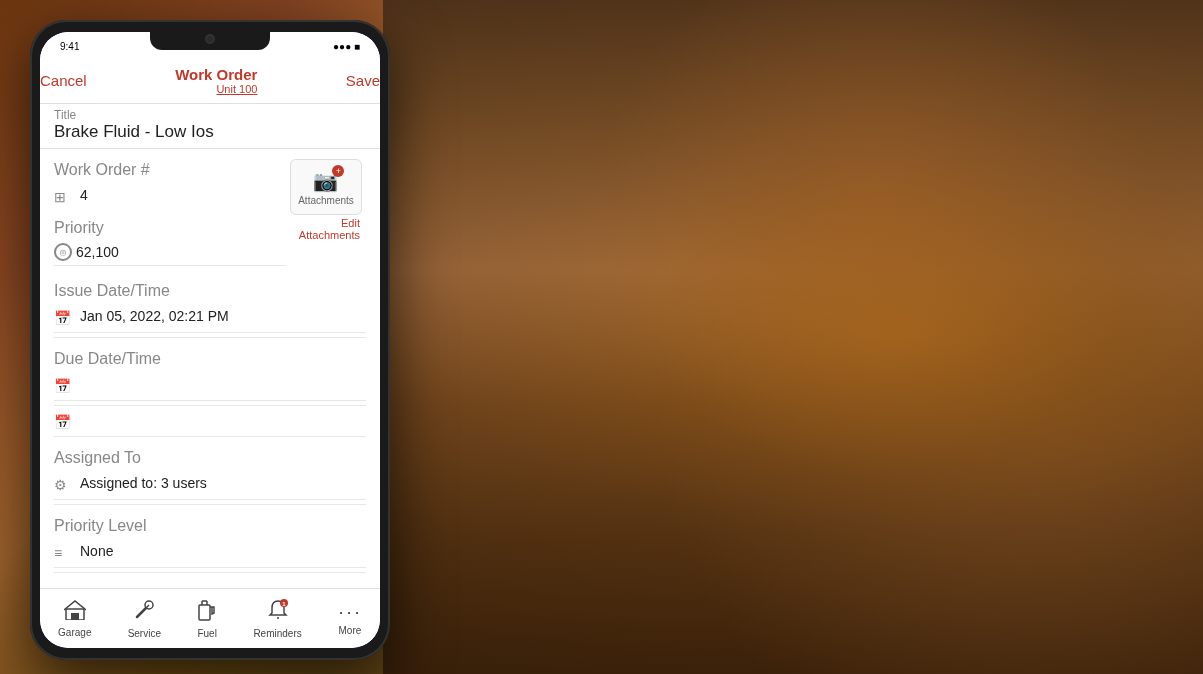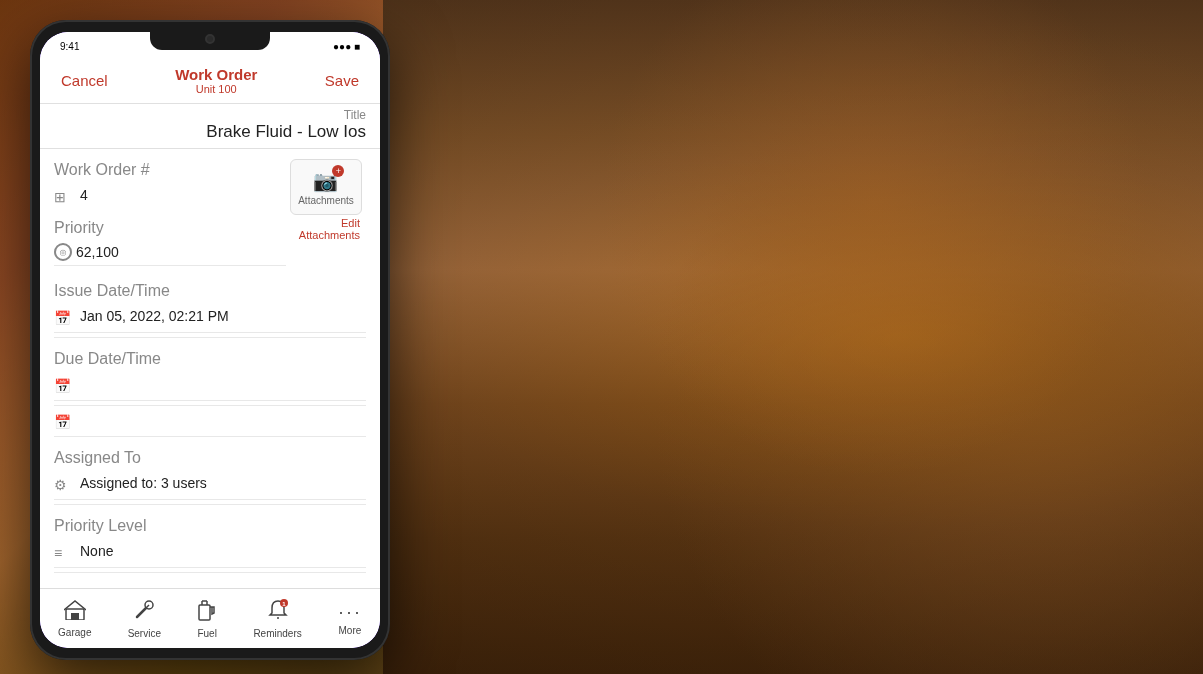--- a/index.html
+++ b/index.html
@@ -118,21 +118,21 @@
       justify-content: space-between;
       padding: 0 20px;
       font-size: 10px;
       flex-shrink: 0;
     }
 
     
     .app-header {
       background: #fff;
       border-bottom: 1px solid #e0e0e0;
-      padding: 6px 21px 8px;
+      padding: 6px 0 8px;
       flex-shrink: 0;
     }
 
     .header-row {
       display: flex;
       align-items: center;
       justify-content: space-between;
     }
 
     .header-cancel {
@@ -148,20 +148,22 @@
 
     .header-title {
       color: #c0392b;
       font-size: 15px;
       font-weight: 600;
     }
 
     .header-subtitle {
       color: #c0392b;
       font-size: 11px;
+      text-decoration: underline;
+      text-align: right;
     }
 
     .header-save {
       color: #c0392b;
       font-size: 15px;
       font-weight: 400;
     }
 
     
     .form-scroll {
@@ -305,21 +307,21 @@
       color: #444;
     }
 
     .nav-label {
       font-size: 10px;
       color: #444;
     }
 
     
     .title-section {
-      text-align: right;
+      text-align: left;
       padding: 4px 14px 6px;
       border-bottom: 1px solid #e0e0e0;
     }
 
     .title-field-label {
       font-size: 12px;
       color: #888;
     }
 
     .title-field-value {

